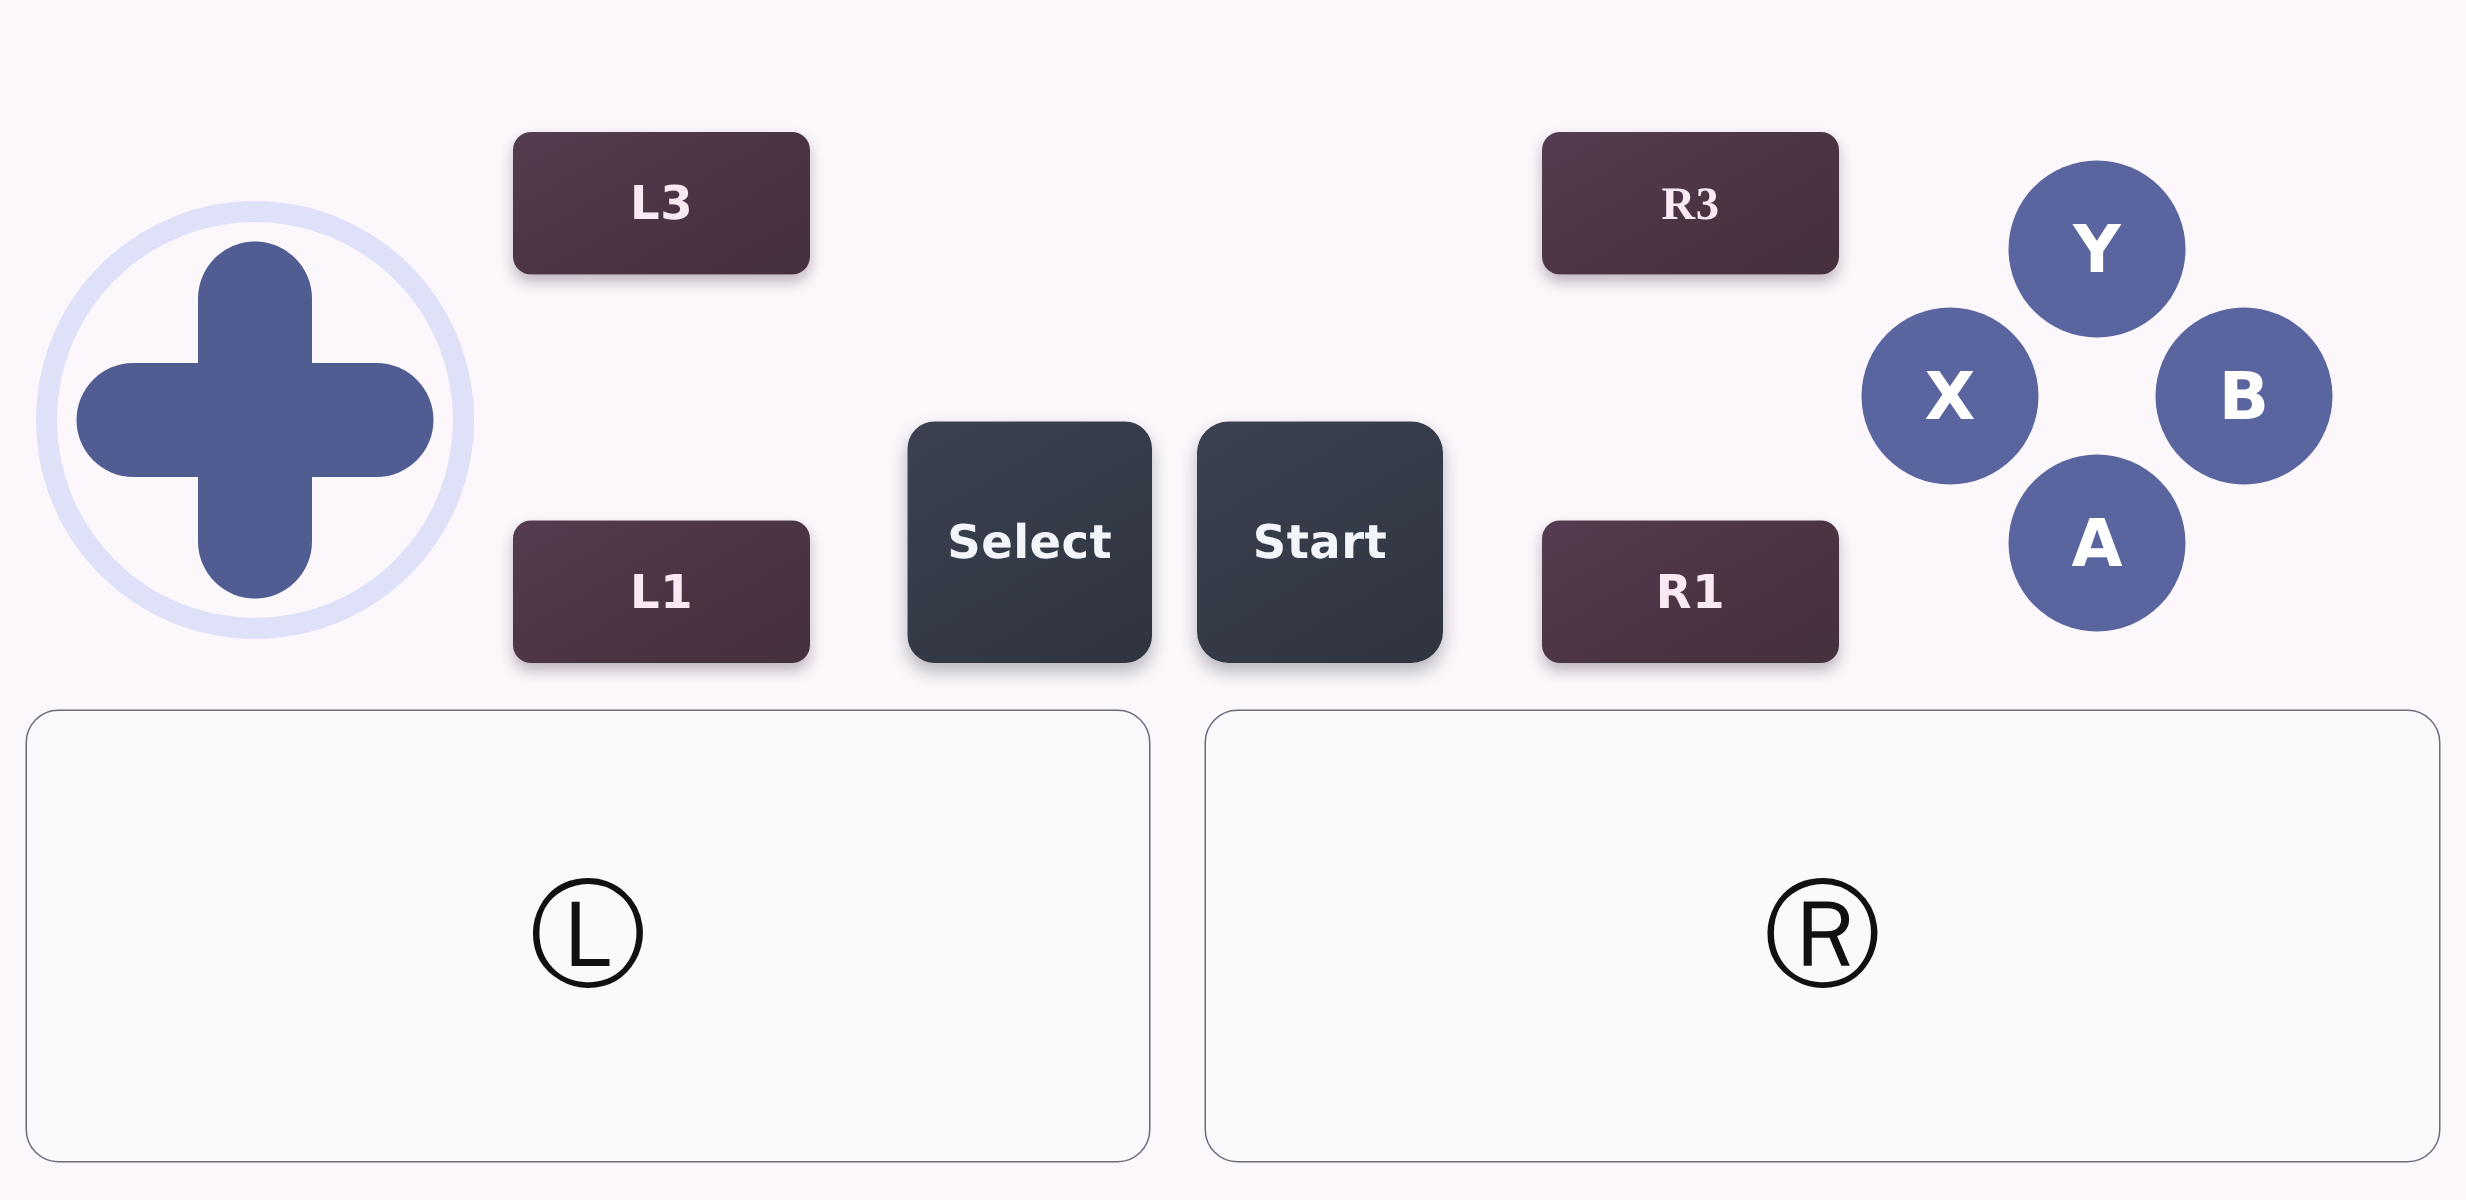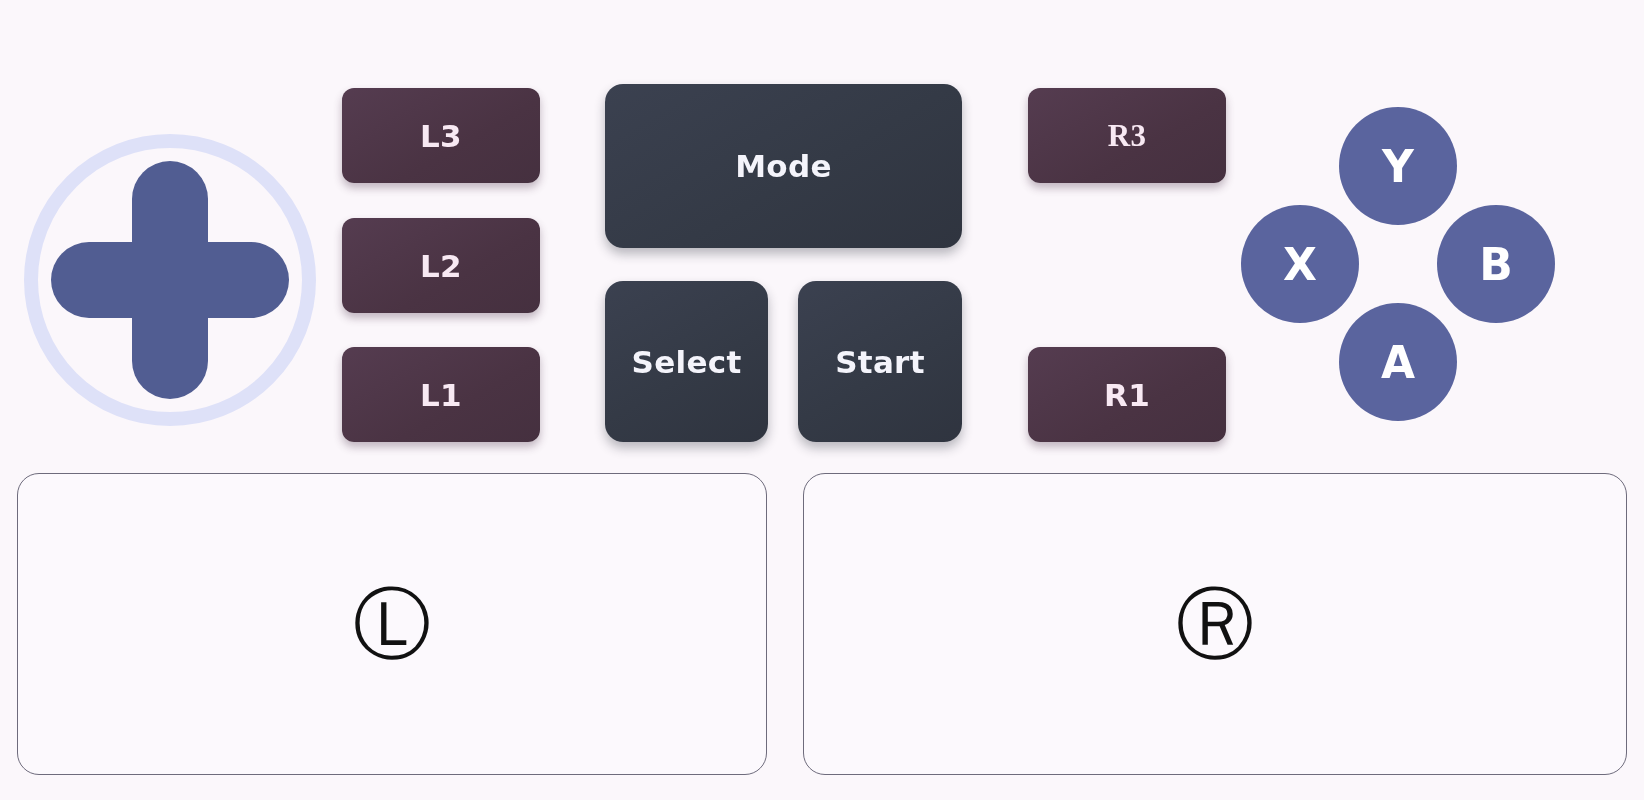--- a/index.html
+++ b/index.html
@@ -151,29 +151,27 @@
   <div class="dpad-wrap">
     <div class="dpad-ring" style="border-color: rgb(222, 225, 248);"></div>
     <div class="dpad-cross">
       <div class="dpad-bar vertical" style="background: rgb(81, 93, 146);"></div>
       <div class="dpad-bar horizontal" style="background: rgb(81, 93, 146);"></div>
     </div>
   </div>
 
   <button class="plum-btn" style="left:342px; top:88px; width:198px; height:95px;">L3</button>
 
-  <button class="plum-btn" style="left:342px; top:218px; width:198px; height:95px;">L2</button>
 
   <button class="plum-btn" style="left:342px; top:347px; width:198px; height:95px;">L1</button>
 
-  <button class="slate-btn" style="left:605px; top:84px; width:357px; height:164px;">Mode</button>
 
   <button class="slate-btn" style="left:605px; top:281px; width:163px; height:161px;text-align:center;">Select</button>
 
-  <button class="slate-btn" style="left:798px; top:281px; width:164px; height:161px;">Start</button>
+  <button class="slate-btn" style="left:798px; top:281px; width:164px; height:161px;border-radius:21px;">Start</button>
 
   <button class="plum-btn" style="left:1028px; top:88px; width:198px; height:95px;font-family:Liberation Serif, serif;">R3</button>
 
 
   <button class="plum-btn" style="left:1028px; top:347px; width:198px; height:95px;">R1</button>
 
   <button class="face-btn" style="left: 1339px; top: 107px; background: rgb(90, 100, 158); color: rgb(255, 255, 255);">Y</button>
 
   <button class="face-btn" style="left: 1241px; top: 205px; background: rgb(90, 100, 158); color: rgb(255, 255, 255);">X</button>
 

